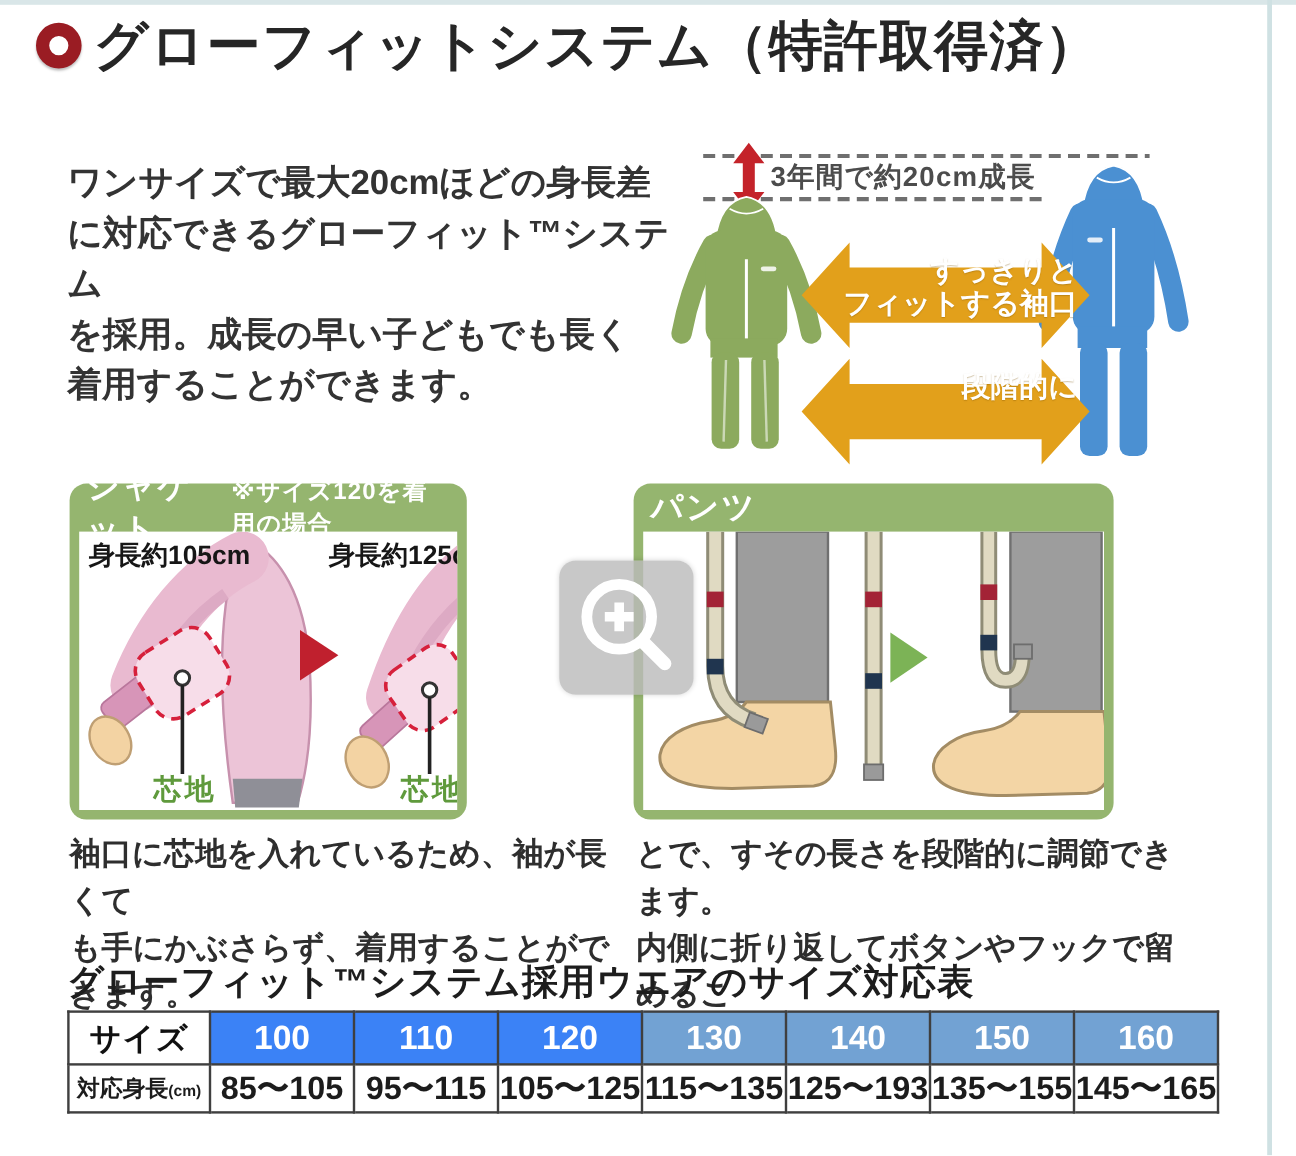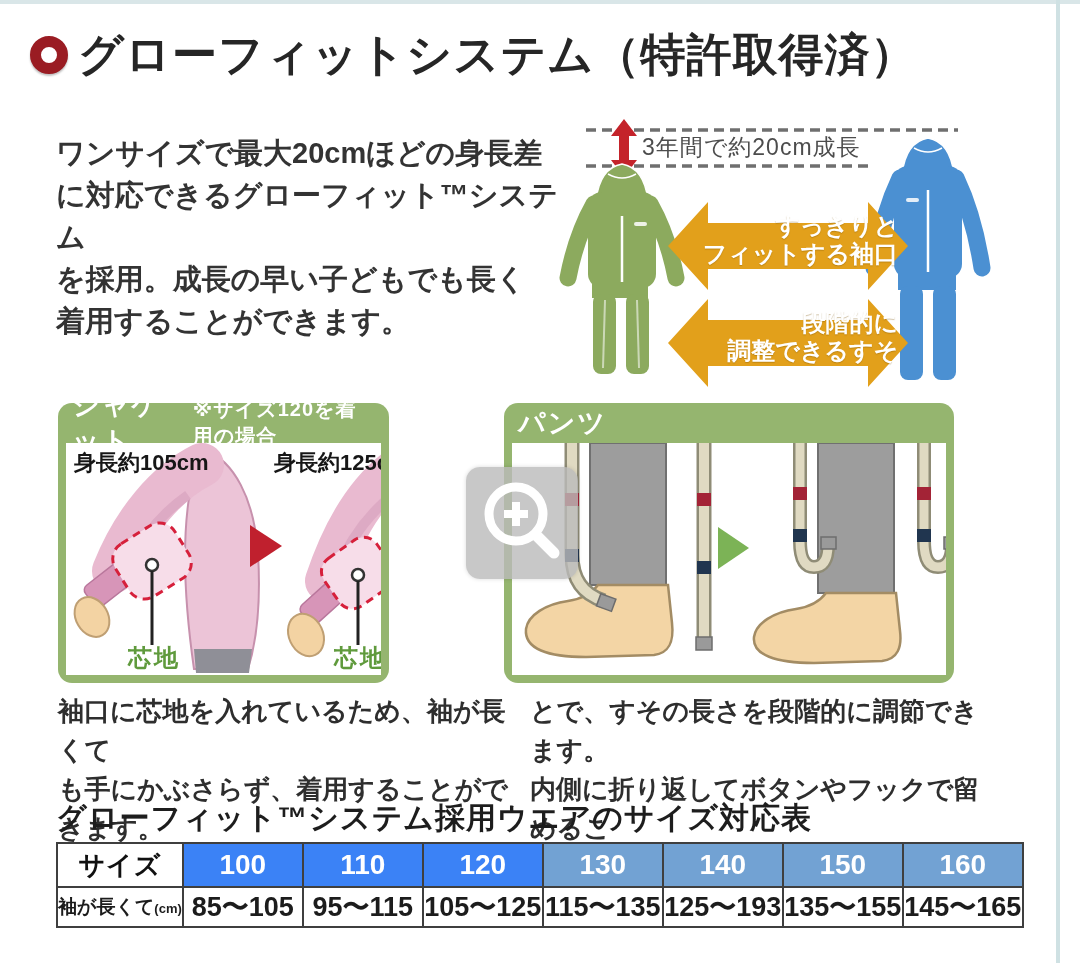--- a/index.html
+++ b/index.html
@@ -2,39 +2,39 @@
 <html lang="ja"><head>
 <meta charset="utf-8">
 <style>
   html,body{margin:0;padding:0;background:#fff;}
   body{font-family:"Liberation Sans","DejaVu Sans",sans-serif;}
   .canvas{position:relative;width:1080px;height:963px;background:#fff;overflow:hidden;}
   .top-line{position:absolute;left:0;top:0;width:1080px;height:4px;background:#d9e6e8;}
   .right-line{position:absolute;left:1056px;top:0;width:4px;height:963px;background:#cfe1e3;}
 
   
-  .header{position:absolute;left:30px;top:25px;display:flex;align-items:center;justify-content:flex-end;}
+  .header{position:absolute;left:30px;top:8px;display:flex;align-items:center;justify-content:flex-end;}
   .ring{width:16px;height:16px;border:11px solid #9a1c23;border-radius:50%;background:#fff;margin-right:10px;box-shadow:0 2px 2px rgba(0,0,0,.25);}
   .title{margin:0;font-size:45px;font-weight:700;color:#262626;letter-spacing:1px;white-space:nowrap;}
 
   
   .intro{position:absolute;left:56px;top:132px;width:520px;font-size:29px;line-height:1.45;font-weight:600;color:#333;}
 
   
   .diagram{position:absolute;left:556px;top:116px;width:444px;height:286px;}
   .diagram svg{position:absolute;left:0;top:0;}
-  .growth-label{position:absolute;left:86px;top:16px;font-size:23px;font-weight:400;color:#4c4c4c;letter-spacing:1px;white-space:nowrap;}
+  .growth-label{position:absolute;left:86px;top:16px;font-size:23px;font-weight:700;color:#4c4c4c;letter-spacing:1px;white-space:nowrap;}
   .arrow-text{position:absolute;left:122px;width:220px;text-align:right;color:#fff;font-size:24px;font-weight:700;line-height:1.18;text-shadow:0 1px 1px rgba(120,80,0,.35);}
   .arrow-text.t1{top:96px;}
   .arrow-text.t2{top:193px;}
 
   
   .panel{position:absolute;top:403px;height:280px;background:#95b56f;border-radius:14px;box-sizing:border-box;}
   .panel.jacket{left:58px;width:331px;}
-  .panel.pants{left:504px;width:450px;}
+  .panel.pants{left:528px;width:400px;}
   .panel-head{height:40px;display:flex;align-items:center;padding:0 14px;color:#fff;}
   .p-title{font-size:27px;font-weight:700;letter-spacing:2px;}
   .p-sub{font-size:20px;font-weight:700;margin-left:12px;letter-spacing:1px;}
   .panel-body{position:absolute;left:8px;right:8px;top:40px;bottom:8px;background:#fff;border-radius:0;display:flex;overflow:hidden;}
   .half{position:relative;flex:1;}
   .divider{width:3px;background:#95b56f;}
   .h-label{position:absolute;left:8px;top:5px;font-size:22px;font-weight:700;color:#161616;white-space:nowrap;}
   .anno{position:absolute;bottom:1px;font-size:24px;font-weight:700;color:#5f9a3c;letter-spacing:2px;}
   .anno.a1{left:46px;width:84px;text-align:center;}
   .anno.a2{left:52px;width:84px;text-align:center;}
@@ -120,21 +120,20 @@
       <polygon points="112,130 152,86 152,107 312,107 312,86 352,130 312,174 312,153 152,153 152,174" fill="#e2a01b"></polygon>
       <polygon points="112,227 152,183 152,204 312,204 312,183 352,227 312,271 312,250 152,250 152,271" fill="#e2a01b"></polygon>
     </svg>
     <div class="growth-label">3年間で約20cm成長</div>
     <div class="arrow-text t1">
       <div>すっきりと</div>
       <div>フィットする袖口</div>
     </div>
     <div class="arrow-text t2">
       <div>段階的に</div>
-      <div>調整できるすそ</div>
     </div>
   </div>
 
   <div class="panel jacket">
     <div class="panel-head">
       <span class="p-title">ジャケット</span>
       <span class="p-sub">※サイズ120を着用の場合</span>
     </div>
     <div class="panel-body">
       <div class="half">
@@ -253,21 +252,21 @@
       <th class="lbl">サイズ</th>
       <th class="cg">100</th>
       <th class="cg">110</th>
       <th class="cg">120</th>
       <th class="cb">130</th>
       <th class="cb">140</th>
       <th class="cb">150</th>
       <th class="cb">160</th>
     </tr>
     <tr>
-      <td class="lbl2"><span>袖が長くて</span><span class="unit">(cm)</span></td>
+      <td class="lbl2"><span>対応身長</span><span class="unit">(cm)</span></td>
       <td>85〜105</td>
       <td>95〜115</td>
       <td>105〜125</td>
       <td>115〜135</td>
       <td>125〜193</td>
       <td>135〜155</td>
       <td>145〜165</td>
     </tr>
   </tbody>
     </table>

